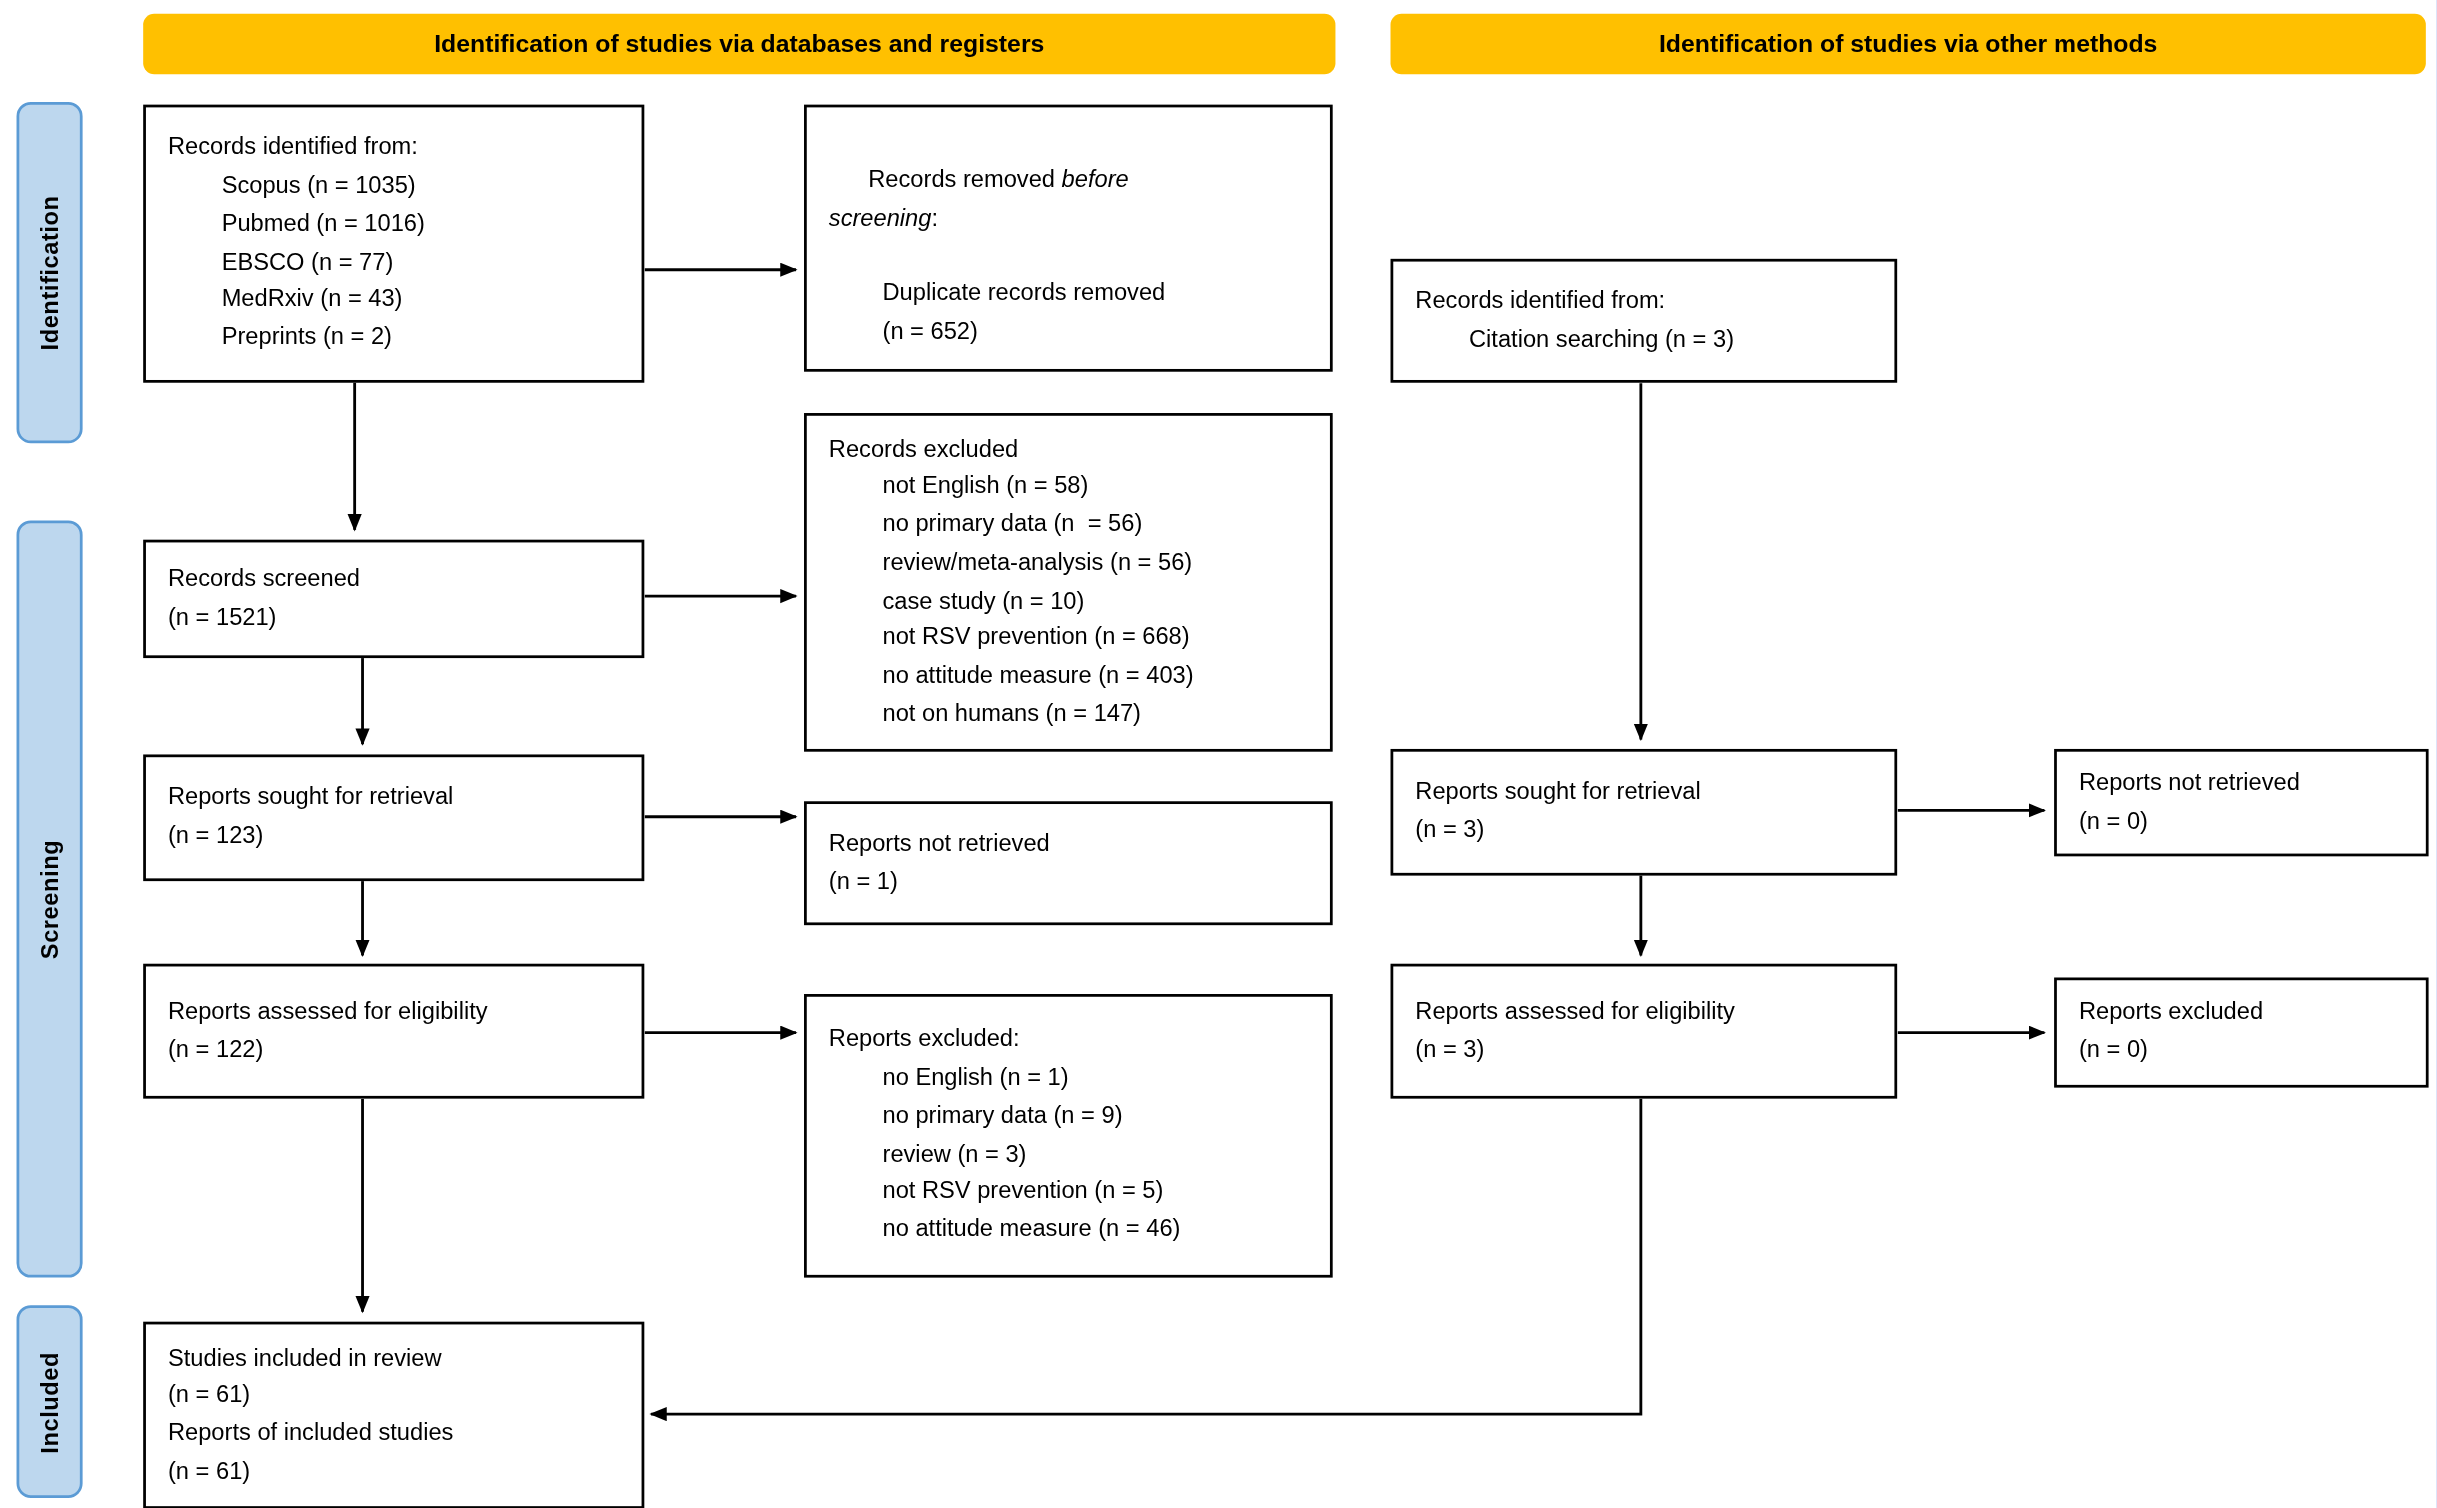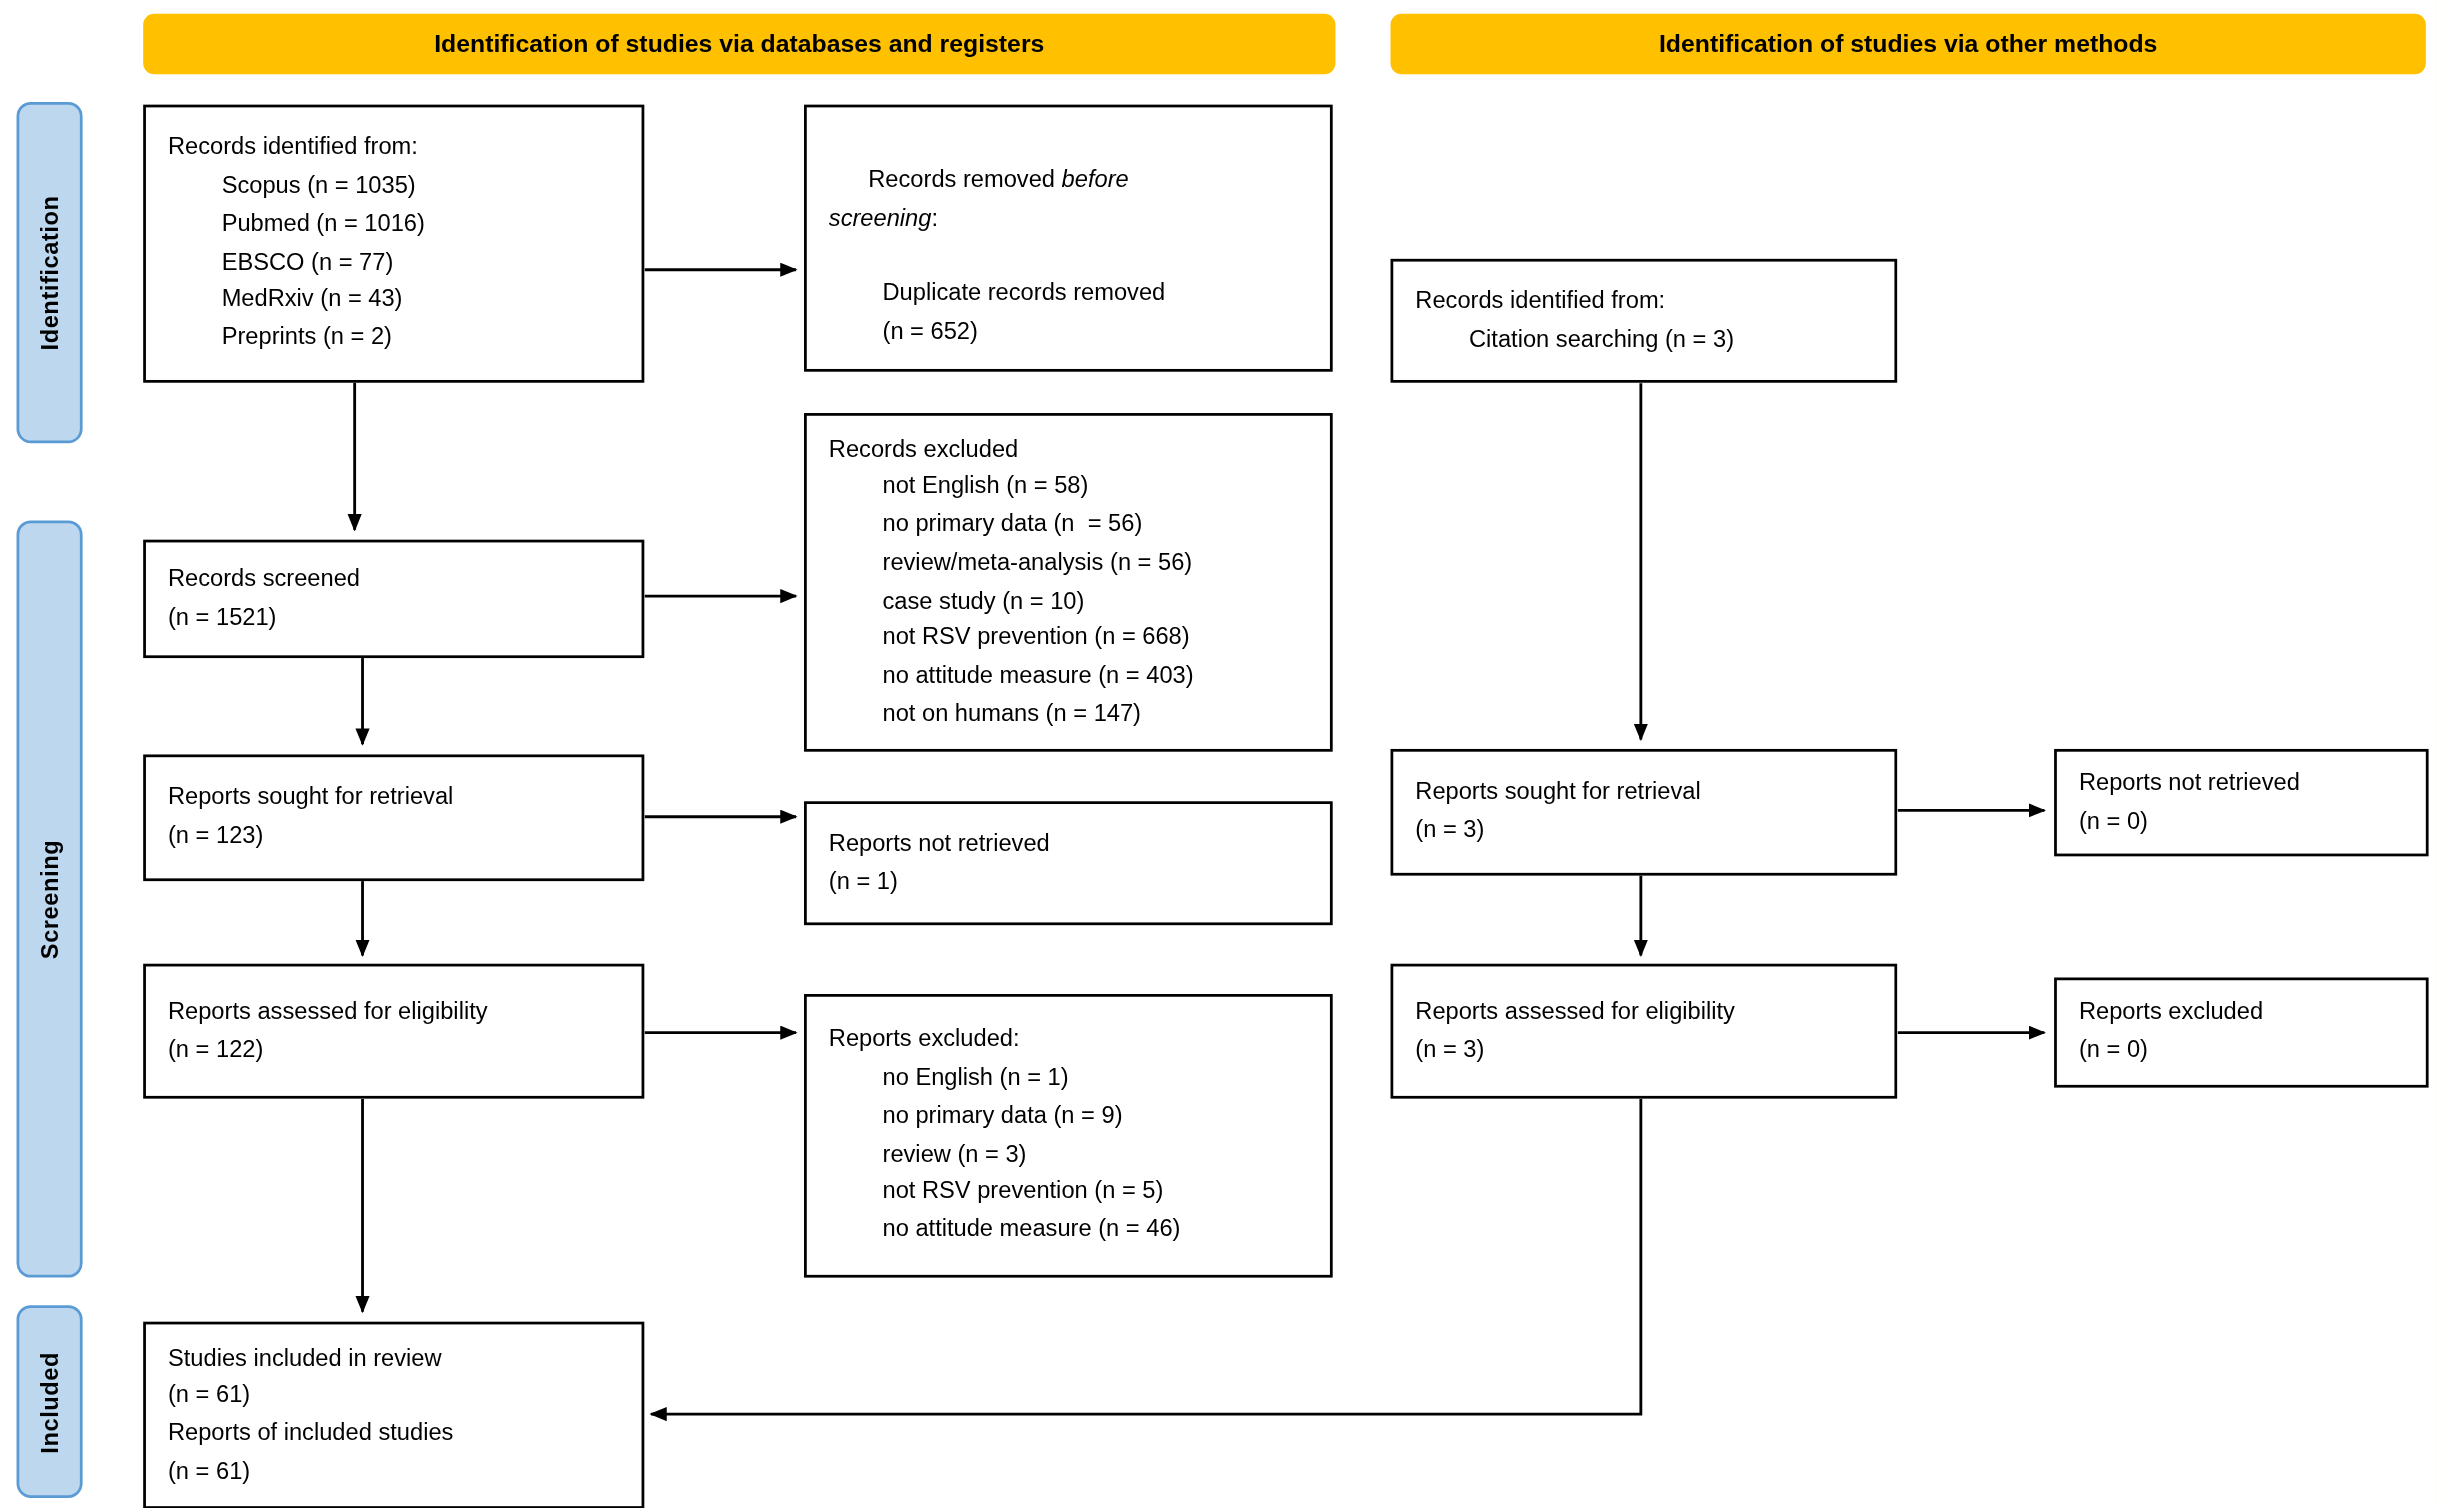--- a/index.html
+++ b/index.html
@@ -1,21 +1,21 @@
 <!DOCTYPE html>
 <html style="font-size:9.2px"><head>
 <meta charset="utf-8">
 <title>PRISMA Flow Diagram</title>
 <style>
   * { margin: 0; padding: 0; box-sizing: border-box; }
   html, body { background: #ffffff; }
   #scale-wrap {
     width: 2438px; height: 1509px;
     overflow: hidden; position: relative;
-    background: #fef9c3;
+    background: #1d4ed8;
   }
   #canvas {
     position: relative;
     width: 885px; height: 548px;
     transform: scale(2.7535);
     transform-origin: 0 0;
     font-family: "Liberation Sans", "DejaVu Sans", sans-serif;
     color: #000;
     background: #ffffff;
   }

